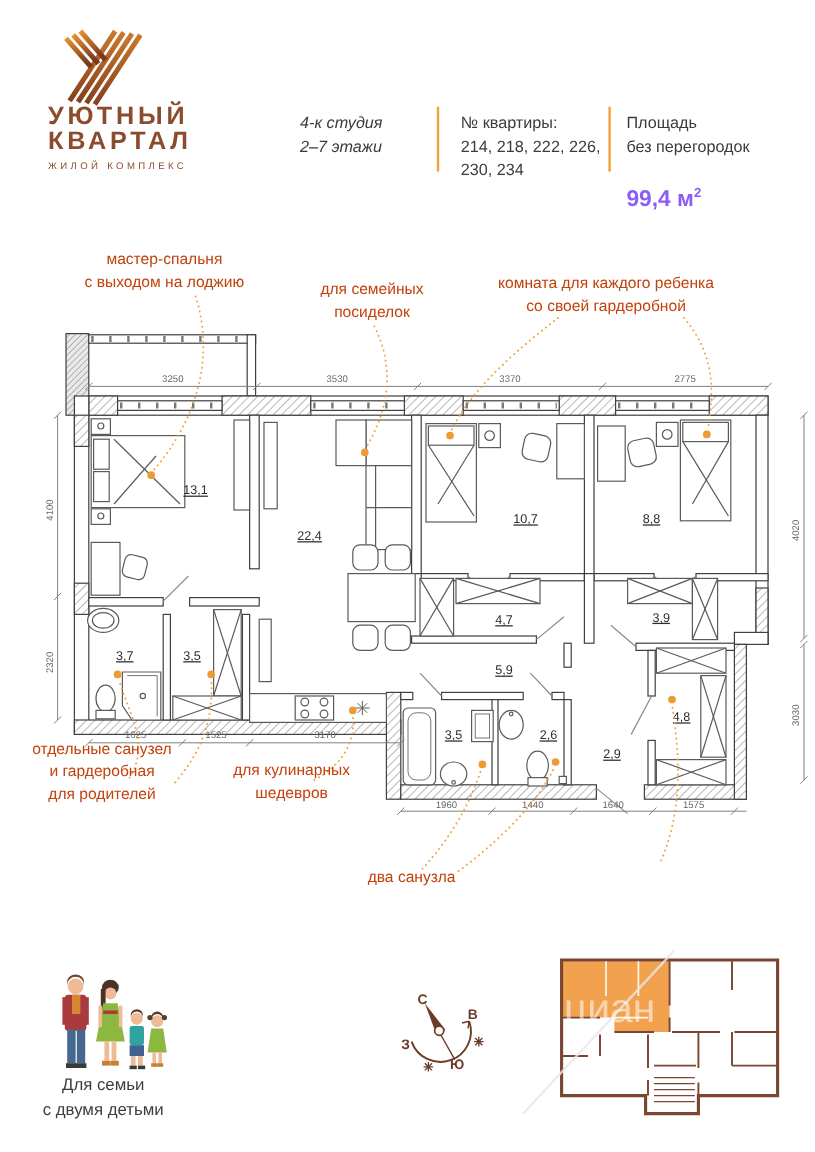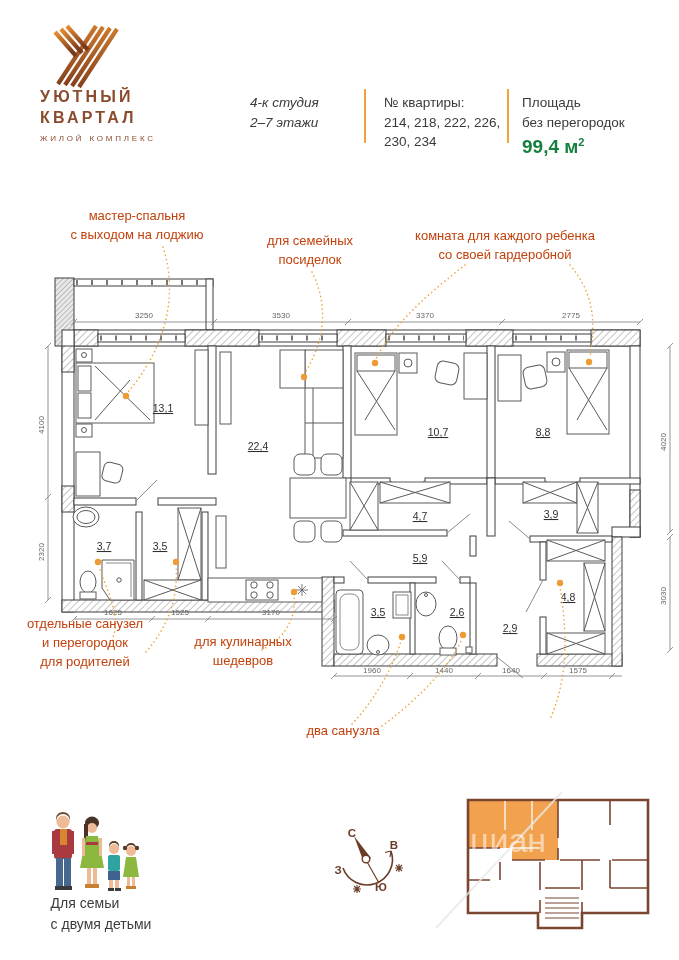--- a/index.html
+++ b/index.html
@@ -1,35 +1,35 @@
 <!DOCTYPE html>
 <html><head>
 <meta charset="utf-8">
 <style>
   html,body{margin:0;padding:0;background:#fff;}
   .page{position:relative;width:679px;height:960px;background:#fff;overflow:hidden;
         font-family:"Liberation Sans",sans-serif;color:#3c3c3c;}
   .abs{position:absolute;}
   
   .logo-text{left:40px;top:86px;color:#8b4c2e;}
-  .logo-line{font-size:16px;font-weight:bold;letter-spacing:3.2px;line-height:21px;}
+  .logo-line{font-size:21px;font-weight:bold;letter-spacing:3.2px;line-height:21px;}
   .logo-sub{font-size:8px;letter-spacing:2.8px;margin-top:6px;color:#8b4c2e;}
   .spec{font-size:13.5px;line-height:19.5px;color:#3b3b3b;}
   .spec-col1{left:250px;top:93px;font-style:italic;}
   .spec-col2{left:384px;top:93px;}
   .spec-col3{left:522px;top:93px;}
   .divider{width:2px;height:54px;top:89px;background:#f0a23c;}
-  .area-value{font-size:19px;font-weight:bold;color:#15803d;margin-top:1px;}
+  .area-value{font-size:19px;font-weight:bold;color:#8b5cf6;margin-top:20px;}
   .area-value sup{font-size:11px;}
   
   .note{position:absolute;transform:translateX(-50%);text-align:center;font-size:13px;
         line-height:19px;color:#c2410c;}
   .note div{white-space:nowrap;}
-  .caption{position:absolute;transform:translateX(-50%);font-size:14px;
-        line-height:21px;color:#3c3c3c;margin-left:15px;}
+  .caption{position:absolute;transform:translateX(-50%);text-align:center;font-size:14px;
+        line-height:21px;color:#3c3c3c;}
   svg text{font-family:"Liberation Sans",sans-serif;}
 </style>
 </head>
 <body>
 
 <div class="page">
 
 <svg class="abs" style="left:0;top:0" width="679" height="960" viewBox="0 0 679 960">
   <defs>
     <pattern id="hatch" width="5" height="5" patternTransform="rotate(45)" patternUnits="userSpaceOnUse">
@@ -432,21 +432,21 @@
   <div class="note" style="left:310px;top:231px">
     <div>для семейных</div>
     <div>посиделок</div>
   </div>
   <div class="note" style="left:505px;top:226px">
     <div>комната для каждого ребенка</div>
     <div>со своей гардеробной</div>
   </div>
   <div class="note" style="left:85px;top:614px">
     <div>отдельные санузел</div>
-    <div>и перегородок</div>
+    <div>и гардеробная</div>
     <div>для родителей</div>
   </div>
   <div class="note" style="left:243px;top:632px">
     <div>для кулинарных</div>
     <div>шедевров</div>
   </div>
   <div class="note" style="left:343px;top:721px">
     <div>два санузла</div>
   </div>
 

